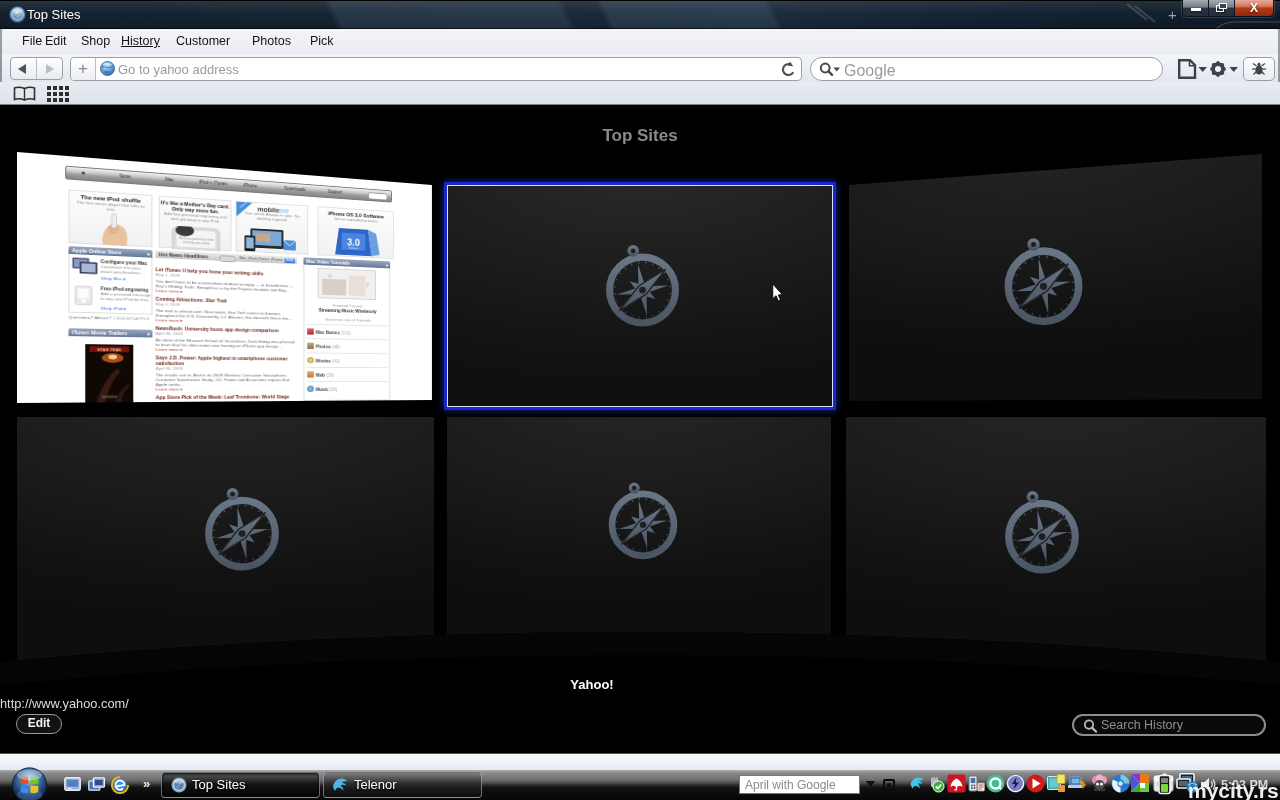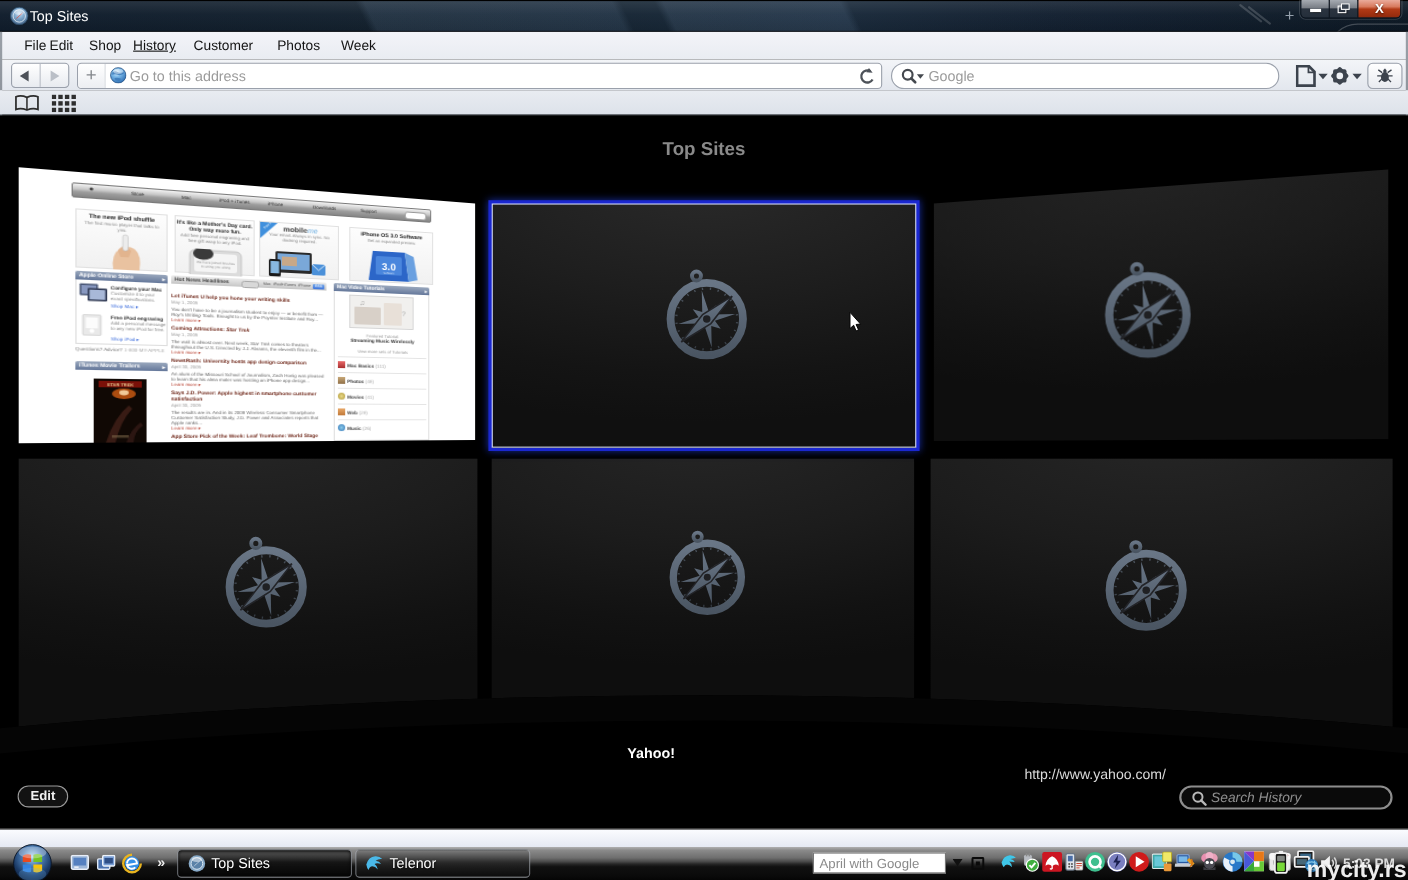--- a/index.html
+++ b/index.html
@@ -34,21 +34,21 @@
 .tbtn{position:absolute;background:linear-gradient(#ffffff,#e8ebf0);border:1px solid #9aa0ab;}
 #navgrp{left:10px;top:3px;width:51px;height:21px;border-radius:4px;display:flex;}
 #navgrp .half{width:25px;height:21px;position:relative;}
 #navgrp .half.b{border-right:1px solid #b9bec7;}
 .arrow-l{position:absolute;left:7px;top:5.5px;width:0;height:0;border:5.5px solid transparent;border-right:8px solid #4d5259;border-left:none;}
 .arrow-r{position:absolute;left:9px;top:5.5px;width:0;height:0;border:5.5px solid transparent;border-left:8px solid #babfc7;border-right:none;}
 #addrgrp{left:70px;top:3px;width:730px;height:22px;border-radius:4px;background:#fff;border:1px solid #9aa0ab;}
 #plus{position:absolute;left:0;top:0;width:24px;height:22px;border-right:1px solid #b9bec7;background:linear-gradient(#ffffff,#eceef2);border-radius:4px 0 0 4px;color:#85888d;font-size:17px;text-align:center;line-height:21px;}
 #addrtext{position:absolute;left:47px;top:4px;color:#9b9b9b;font-size:13px;}
 #google{left:810px;top:3px;width:351px;height:22px;border-radius:12px;background:#fff;border:1px solid #9aa0ab;}
-#googletext{position:absolute;left:33px;top:4px;color:#9b9b9b;font-size:13px;}
+#googletext{position:absolute;left:33px;top:4px;color:#9b9b9b;font-size:16px;}
 #bugbtn{left:1243px;top:3px;width:30px;height:22px;border-radius:5px;}
 
 #bmbar{left:0;top:82px;width:1280px;height:22px;background:linear-gradient(#e9ecf1,#dde2ea);border-bottom:1px solid #7a8089;}
 
 #content{left:0;top:105px;width:1280px;height:648px;background:#000;overflow:hidden;}
 #ts-title{left:0;top:21px;width:1280px;text-align:center;color:#8a8a8a;font-size:17px;font-weight:bold;}
 .tile{position:absolute;background:radial-gradient(ellipse 130% 90% at 50% -10%,#262626 0%,#1c1c1c 45%,#121212 80%,#0e0e0e 100%);}
 #tile-sel{left:447px;top:80px;width:384px;height:220px;background:radial-gradient(ellipse 130% 100% at 50% -10%,#2a2a2a 0%,#1e1e1e 45%,#141414 80%,#101010 100%);
  border:1px solid #d9e0fb;box-shadow:0 0 0 3px #1a27cf, 0 0 7px 3px rgba(35,70,255,0.6);}
 #tile-rb{left:846px;top:312px;width:420px;height:250px;}
@@ -71,24 +71,24 @@
 .aphdr{position:absolute;height:8px;background:linear-gradient(#9aa8bd,#64779a);color:#fff;font-size:5px;font-weight:bold;padding:1px 0 0 3px;box-sizing:border-box;border-radius:1.5px 1.5px 0 0;}
 #apnews{left:125px;top:106px;width:141px;height:146px;overflow:hidden;}
 .aph{font-size:4.9px;font-weight:bold;color:#6e2618;line-height:6px;margin-top:4px;}
 .apd{font-size:4.2px;color:#999;line-height:4.5px;}
 .apb{font-size:4.4px;color:#666;line-height:5px;margin-top:1px;}
 .apl{font-size:4.4px;color:#b84030;line-height:5.5px;}
 .aprow{position:absolute;left:3px;width:88px;font-size:4.8px;font-weight:bold;color:#444;border-top:0.5px solid #e4e4e4;padding-top:4px;height:12px;}
 .aprow i{color:#aaa;font-weight:normal;font-style:normal;}
 .apico{display:inline-block;width:7px;height:7px;margin-right:2px;vertical-align:-1.5px;}
 #yahoo1{left:0px;top:572px;width:1184px;text-align:center;color:#fff;font-size:13px;font-weight:bold;}
-#yahoo2{left:0px;top:591px;width:1060px;text-align:right;color:#dcdcdc;font-size:12.8px;}
+#yahoo2{left:0px;top:591px;width:1060px;text-align:left;color:#dcdcdc;font-size:12.8px;}
 #editbtn{left:16px;top:609px;width:44px;height:18px;border-radius:10px;border:1px solid #9a9a9a;background:rgba(30,30,30,0.6);color:#f2f2f2;font-size:12px;font-weight:bold;text-align:center;line-height:17px;}
 #histfield{left:1072px;top:609px;width:190px;height:18px;border-radius:11px;border:2px solid #8d8d8d;background:rgba(20,20,20,0.5);}
-#histtext{position:absolute;left:27px;top:2px;color:#8e8e8e;font-size:12.5px;font-style:italic;}
+#histtext{position:absolute;left:27px;top:2px;color:#8e8e8e;font-size:12.5px;}
 
 #statusbar{left:0;top:753px;width:1280px;height:17px;background:linear-gradient(#fbfcff,#e4e8f2);border-top:1px solid #555;}
 
 #taskbar{left:0;top:770px;width:1280px;height:30px;
  background:linear-gradient(#b0b0b0 0%,#8a8a8a 10%,#6e6e6e 33%,#4a4a4a 44%,#252525 52%,#101010 60%,#0a0a0a 88%,#050505 100%);}
 .tkbtn{position:absolute;top:2px;height:24px;border-radius:4px;border:1px solid rgba(200,205,215,0.5);color:#fff;font-size:13px;}
 #tk1{left:161px;width:157px;background:linear-gradient(rgba(90,90,90,0.9),rgba(20,20,20,0.95) 45%,rgba(5,5,5,0.98));box-shadow:inset 0 1px 3px #000;}
 #tk2{left:323px;width:157px;background:linear-gradient(rgba(120,120,120,0.7),rgba(40,40,40,0.85) 45%,rgba(12,12,12,0.9));}
 .tkbtn .lbl{position:absolute;left:30px;top:4px;text-shadow:0 1px 2px #000;}
 #gsearch{position:absolute;left:739px;top:5px;width:119px;height:17px;background:#fff;border:1px solid #777;}
@@ -133,21 +133,21 @@
   </svg>
   <div class="abs botline"></div>
 </div>
 <div class="abs" id="menubar">
   <span style="left:22px;">File</span>
     <span style="left:45px;">Edit</span>
     <span style="left:81px;">Shop</span>
   <span style="left:121px;text-decoration:underline;">History</span>
     <span style="left:176px;">Customer</span>
     <span style="left:252px;">Photos</span>
-  <span style="left:310px;">Week</span>
+  <span style="left:310px;">Pick</span>
 </div>
 <div class="abs" id="toolbar">
   <div class="tbtn" id="navgrp">
       <div class="half b">
         <div class="arrow-l"></div>
       </div>
       <div class="half">
         <div class="arrow-r"></div>
       </div>
     </div>
@@ -159,21 +159,21 @@
             <stop offset="0%" stop-color="#e8f4fd"></stop>
             <stop offset="40%" stop-color="#7ab8e8"></stop>
             <stop offset="100%" stop-color="#2a6ab0"></stop>
           </radialGradient>
         </defs>
       <circle cx="7.5" cy="7.5" r="7" fill="url(#glb)" stroke="#1a4a80" stroke-width="0.7"></circle>
       <path d="M2 5 Q5 3 7 4.5 Q9 6 12 4 L12.5 6 Q9 8 7 7 Q4.5 6 2 7 Z" fill="#3b78b8" opacity="0.8"></path>
       <path d="M4 10 Q7 9 10 10.5 L9 12.5 Q7 13 5 12 Z" fill="#3b78b8" opacity="0.8"></path>
       <ellipse cx="7.5" cy="4" rx="4.5" ry="2.2" fill="#fff" opacity="0.4"></ellipse>
     </svg>
-    <div id="addrtext">Go to this address</div>
+    <div id="addrtext">Go to yahoo address</div>
     <svg class="abs" style="left:710px;top:3.5px" width="15" height="15" viewBox="0 0 15 15">
       <g transform="rotate(30 7.5 7.5)">
           <path d="M7.5 2 A5.5 5.5 0 1 0 13 7.5" fill="none" stroke="#4d5259" stroke-width="2.1"></path>
       <path d="M4.8 0 L10 2.2 L4.8 4.6 Z" fill="#4d5259"></path>
         </g>
     </svg>
   </div>
   <div class="abs" id="google">
     <svg class="abs" style="left:8px;top:4px" width="22" height="15" viewBox="0 0 22 15">
       <circle cx="6.2" cy="6" r="4.4" fill="none" stroke="#45494f" stroke-width="2"></circle>

